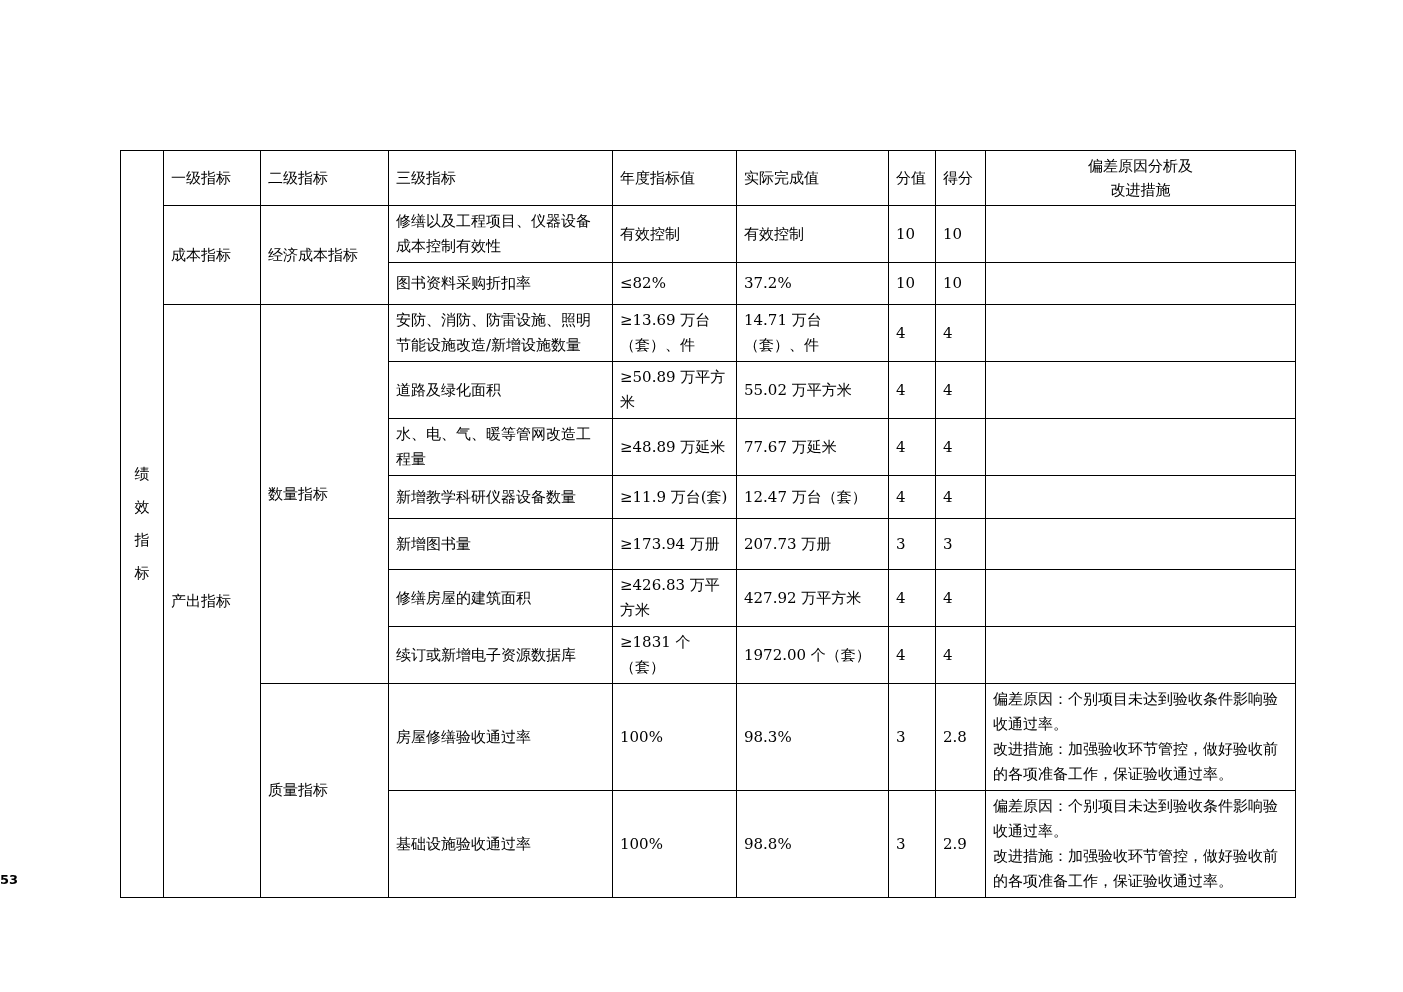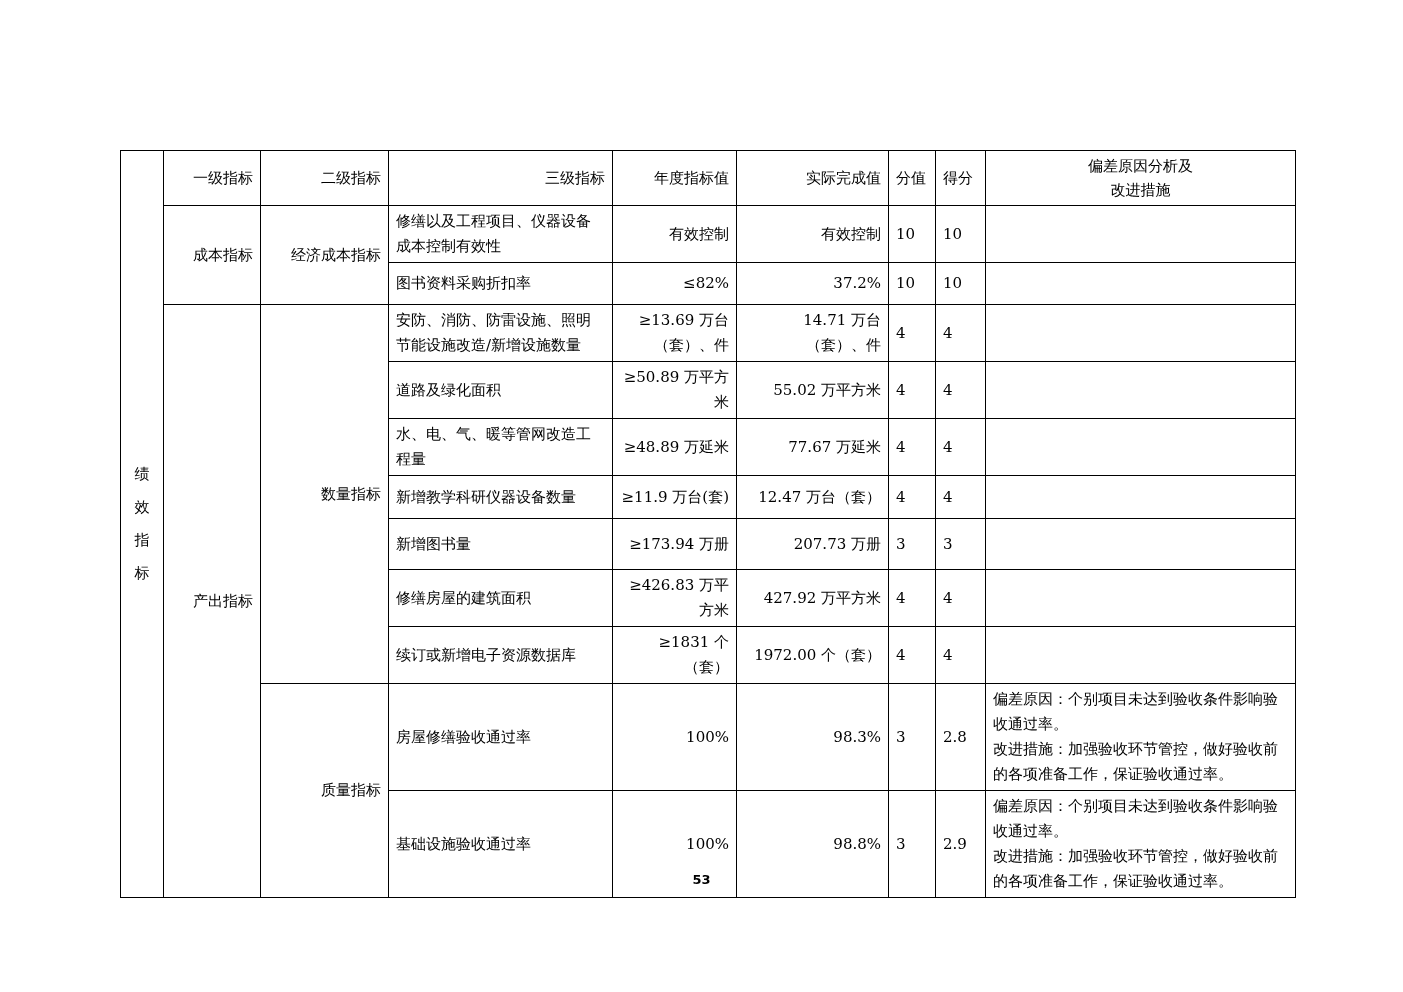--- a/index.html
+++ b/index.html
@@ -22,33 +22,32 @@
     table-layout: fixed;
     font-size: 15px;
   }
   table.perf td {
     border: 1px solid #000;
     vertical-align: middle;
     padding: 3px 7px;
     line-height: 25px;
     overflow: hidden;
   }
-  td.c { text-align: right; }
+  td.c { text-align: left; }
   td.l { text-align: left; }
   td.score { text-align: left; padding: 3px 2px; }
   td.vcell { text-align: center; padding: 0; }
   .vstack { display: flex; flex-direction: column; align-items: center; justify-content: center; height: 100%; }
   .vstack span { display: block; line-height: 33px; }
   td.devcell { padding: 4px 8px; line-height: 26px; vertical-align: middle; }
   .hdr2 div { line-height: 24px; text-align: center; }
   .pageno {
     position: absolute;
     left: 0; right: 0;
     top: 872px;
-    text-align: center;
     font-family: "DejaVu Sans", "Liberation Sans", sans-serif;
     font-weight: bold;
     font-size: 13px;
   }
 </style>
 </head>
 <body>
 
 <div class="sheet">
 

